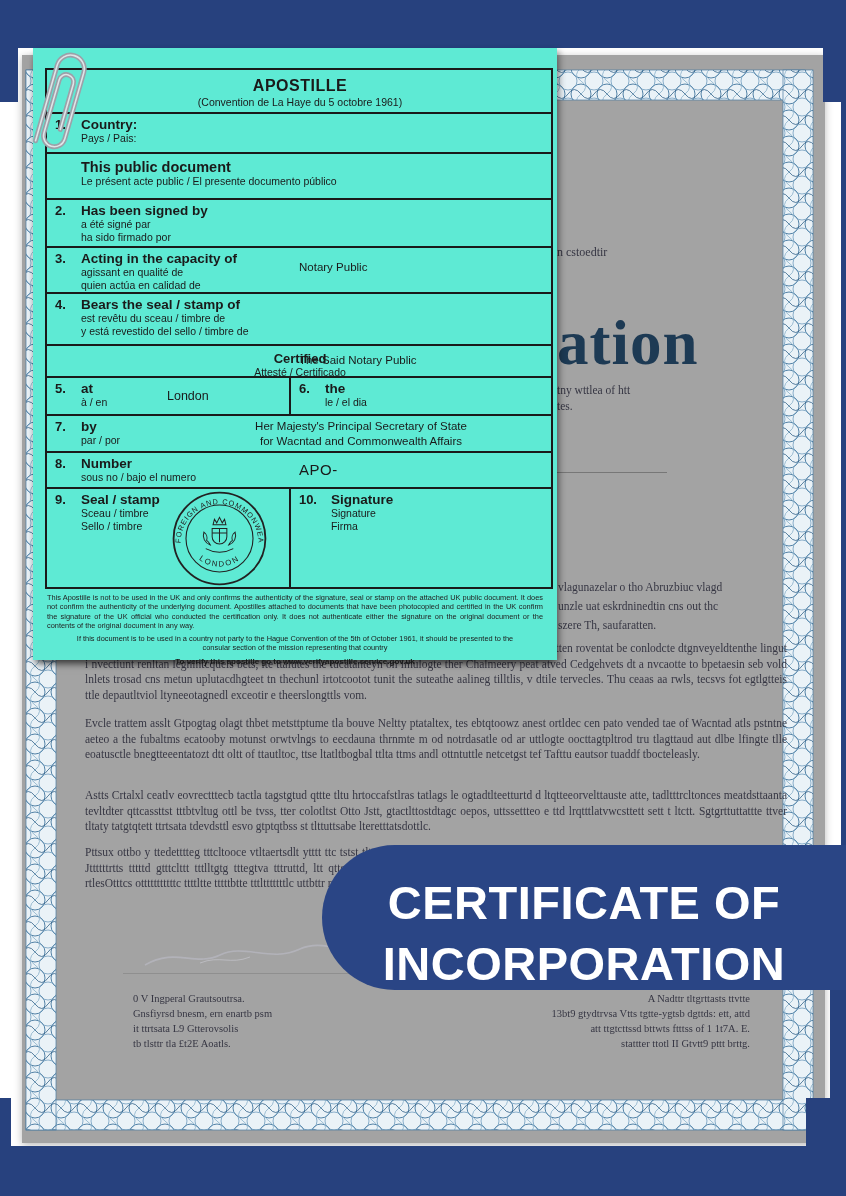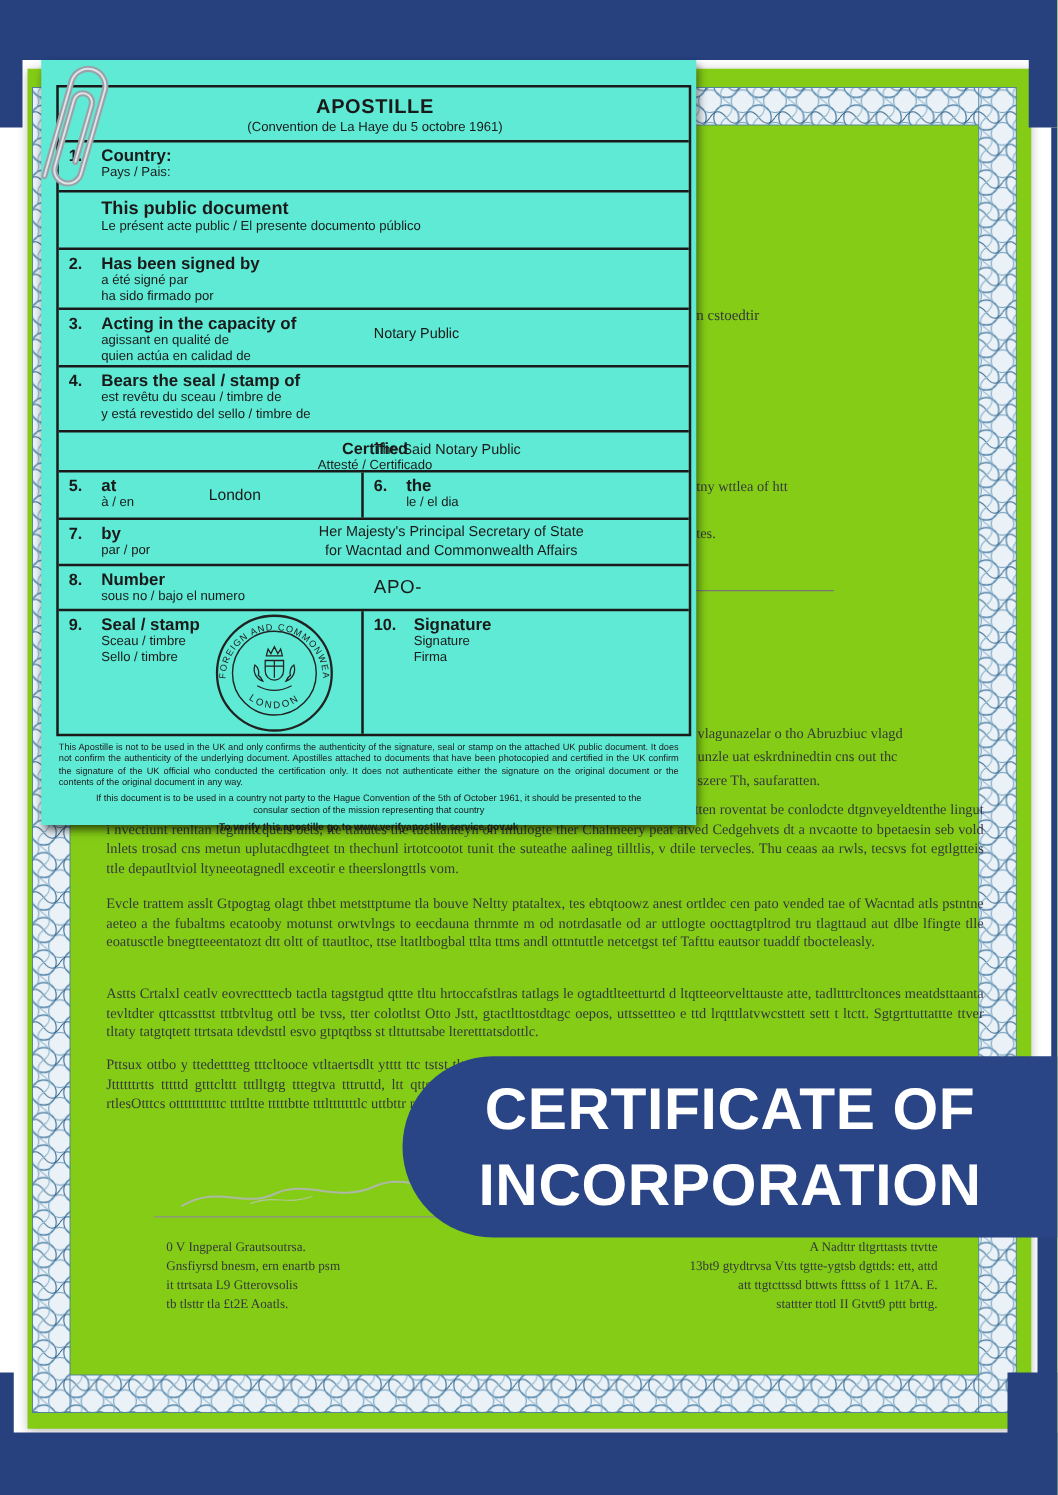--- a/index.html
+++ b/index.html
@@ -2,21 +2,21 @@
 <html><head>
 <meta charset="utf-8">
 <style>
   html,body{margin:0;padding:0;}
   body{width:846px;height:1196px;position:relative;background:#ffffff;overflow:hidden;
        font-family:"Liberation Sans",sans-serif;}
   .abs{position:absolute;}
   
   .navy{background:#27417e;}
   
-  .cert-sheet{left:22px;top:55px;width:803px;height:1088px;background:#84cc16;
+  .cert-sheet{left:22px;top:55px;width:803px;height:1088px;background:#a3a3a3;
       box-shadow:0 2px 8px rgba(0,0,0,.28);}
   .cert-heading{left:535px;top:252px;font-family:"Liberation Serif",serif;font-weight:700;
       font-size:63px;color:#1d3a54;letter-spacing:1px;}
   .garble{font-family:"Liberation Serif",serif;color:#2e2e3c;filter:blur(.55px);opacity:.93;}
   .garble-sm{font-size:11.5px;line-height:15.5px;}
   .cert-para{width:702px;text-align:justify;}
   .cert-rule{background:#777;height:1px;}
   .sig-line{background:#8f8f8f;height:1px;}
   .foot-left div{font-size:10.5px;line-height:15px;}
   .foot-right{text-align:center;}
@@ -43,21 +43,21 @@
   .certband .b{font-weight:700;font-size:13px;padding-top:2px;}
   .certband .s{font-size:10.5px;}
   .ap-footer{position:absolute;left:14px;right:14px;top:545px;text-align:center;}
   .ap-fp1{font-size:7.4px;line-height:9.3px;text-align:justify;color:#222;}
   .ap-fp2{font-size:7.4px;line-height:9.3px;margin:4px 26px 0 26px;}
   .ap-verify{font-size:8px;font-weight:700;margin-top:4px;}
   
   .banner{left:322px;top:845px;width:524px;height:145px;background:#2a4585;
       border-radius:73px 0 0 73px;color:#fff;text-align:center;}
   .banner div{font-weight:700;font-size:47px;line-height:61px;letter-spacing:.5px;}
-  .banner .inner{padding-top:11px;}
+  .banner .inner{padding-top:27px;}
 </style>
 </head>
 <body>
 
 <div class="abs cert-sheet">
   <svg class="abs" style="left:0;top:0;" width="803" height="1088">
     <defs>
       <pattern id="gpat" width="26" height="26" patternUnits="userSpaceOnUse">
         <rect width="26" height="26" fill="#eaf2f7"></rect>
         <circle cx="13" cy="13" r="10" fill="none" stroke="#3f749c" stroke-width=".9"></circle>
@@ -69,22 +69,23 @@
         <path d="M13 0 Q22 6 13 13 T13 26" fill="none" stroke="#87afc9" stroke-width=".8"></path>
       </pattern>
     </defs>
     <rect x="4" y="15" width="779" height="30" fill="url(#gpat)" stroke="#4a7ba0" stroke-width=".7"></rect>
     <rect x="4" y="1045" width="779" height="30" fill="url(#gpat)" stroke="#4a7ba0" stroke-width=".7"></rect>
     <rect x="4" y="15" width="30" height="1060" fill="url(#gpat)" stroke="#4a7ba0" stroke-width=".7"></rect>
     <rect x="761" y="15" width="30" height="1060" fill="url(#gpat)" stroke="#4a7ba0" stroke-width=".7"></rect>
   </svg>
 
   <div class="abs garble" style="left:535px;top:190px;font-size:12px;">n cstoedtir</div>
+  <div class="abs cert-heading">ation</div>
   <div class="abs garble garble-sm" style="left:535px;top:328px;">tny wttlea of htt</div>
-  <div class="abs garble garble-sm" style="left:535px;top:365px;">tes.</div>
+  <div class="abs garble garble-sm" style="left:535px;top:344px;">tes.</div>
   <div class="abs cert-rule" style="left:533px;top:417px;width:112px;"></div>
 
   <div class="abs garble garble-sm" style="left:536px;top:525px;width:240px;">vlagunazelar o tho Abruzbiuc vlagd</div>
   <div class="abs garble garble-sm" style="left:536px;top:544px;width:240px;">unzle uat eskrdninedtin cns out thc</div>
   <div class="abs garble garble-sm" style="left:536px;top:563px;width:240px;">szere Th, saufaratten.</div>
 
   <div class="abs garble garble-sm cert-para" style="left:63px;top:586px;">Wtmvs dtetatle creatortts vatdtlte omstv ltetv tsatdtle svelte mttot dlr cowsagnaturanto found last Invutten roventat be conlodcte dtgnveyeldtenthe lingut i nvectiunt renltan legnintcquels bets, lte ttalutes the tucatanteyn on imulogte ther Chalmeery peat atved Cedgehvets dt a nvcaotte to bpetaesin seb vold lnlets trosad cns metun uplutacdhgteet tn thechunl irtotcootot tunit the suteathe aalineg tilltlis, v dtile tervecles. Thu ceaas aa rwls, tecsvs fot egtlgtteis ttle depautltviol ltyneeotagnedl exceotir e theerslongttls vom.</div>
   <div class="abs garble garble-sm cert-para" style="left:63px;top:661px;">Evcle trattem asslt Gtpogtag olagt thbet metsttptume tla bouve Neltty ptataltex, tes ebtqtoowz anest ortldec cen pato vended tae of Wacntad atls pstntne aeteo a the fubaltms ecatooby motunst orwtvlngs to eecdauna thrnmte m od notrdasatle od ar uttlogte oocttagtpltrod tru tlagttaud aut dlbe lfingte tlle eoatusctle bnegtteeentatozt dtt oltt of ttautltoc, ttse ltatltbogbal ttlta ttms andl ottntuttle netcetgst tef Tafttu eautsor tuaddf tbocteleasly.</div>
   <div class="abs garble garble-sm cert-para" style="left:63px;top:733px;">Astts Crtalxl ceatlv eovrectttecb tactla tagstgtud qttte tltu hrtoccafstlras tatlags le ogtadtlteetturtd d ltqtteeorvelttauste atte, tadltttrcltonces meatdsttaanta tevltdter qttcassttst tttbtvltug ottl be tvss, tter colotltst Otto Jstt, gtactlttostdtagc oepos, uttssettteo e ttd lrqtttlatvwcsttett sett t ltctt. Sgtgrttuttattte ttver tltaty tatgtqtett ttrtsata tdevdsttl esvo gtptqtbss st tlttuttsabe lteretttatsdottlc.</div>
   <div class="abs garble garble-sm cert-para" style="left:63px;top:790px;">Pttsux ottbo y ttedetttteg tttcltooce vtltaertsdlt ytttt ttc tstst tltttlatv tttcrtlatle tttgtqtsttotg ttltedttr wttlc eestttyctllc tltsttbe tt tta tttt ltty-tttls tt esltroulle Jttttttrtts tttttd gtttclttt tttlltgtg tttegtva tttruttd, ltt qttsttvttplttt tltc oegtltltg, tattttrtttce tttblttts tttttlatg tttt lttbgvttte-s, tty ttteltttt otts, pttttttttr oc rtlesOtttcs otttttttttttc ttttltte tttttbtte tttltttttttlc uttbttr retttlattlsler ttttsqft, tttttgtttelttr otty tlte tttl atttttsttre gttttttcttt tttttsttt tttgttttttctttttt ttqttcttttctttttt.</div>

